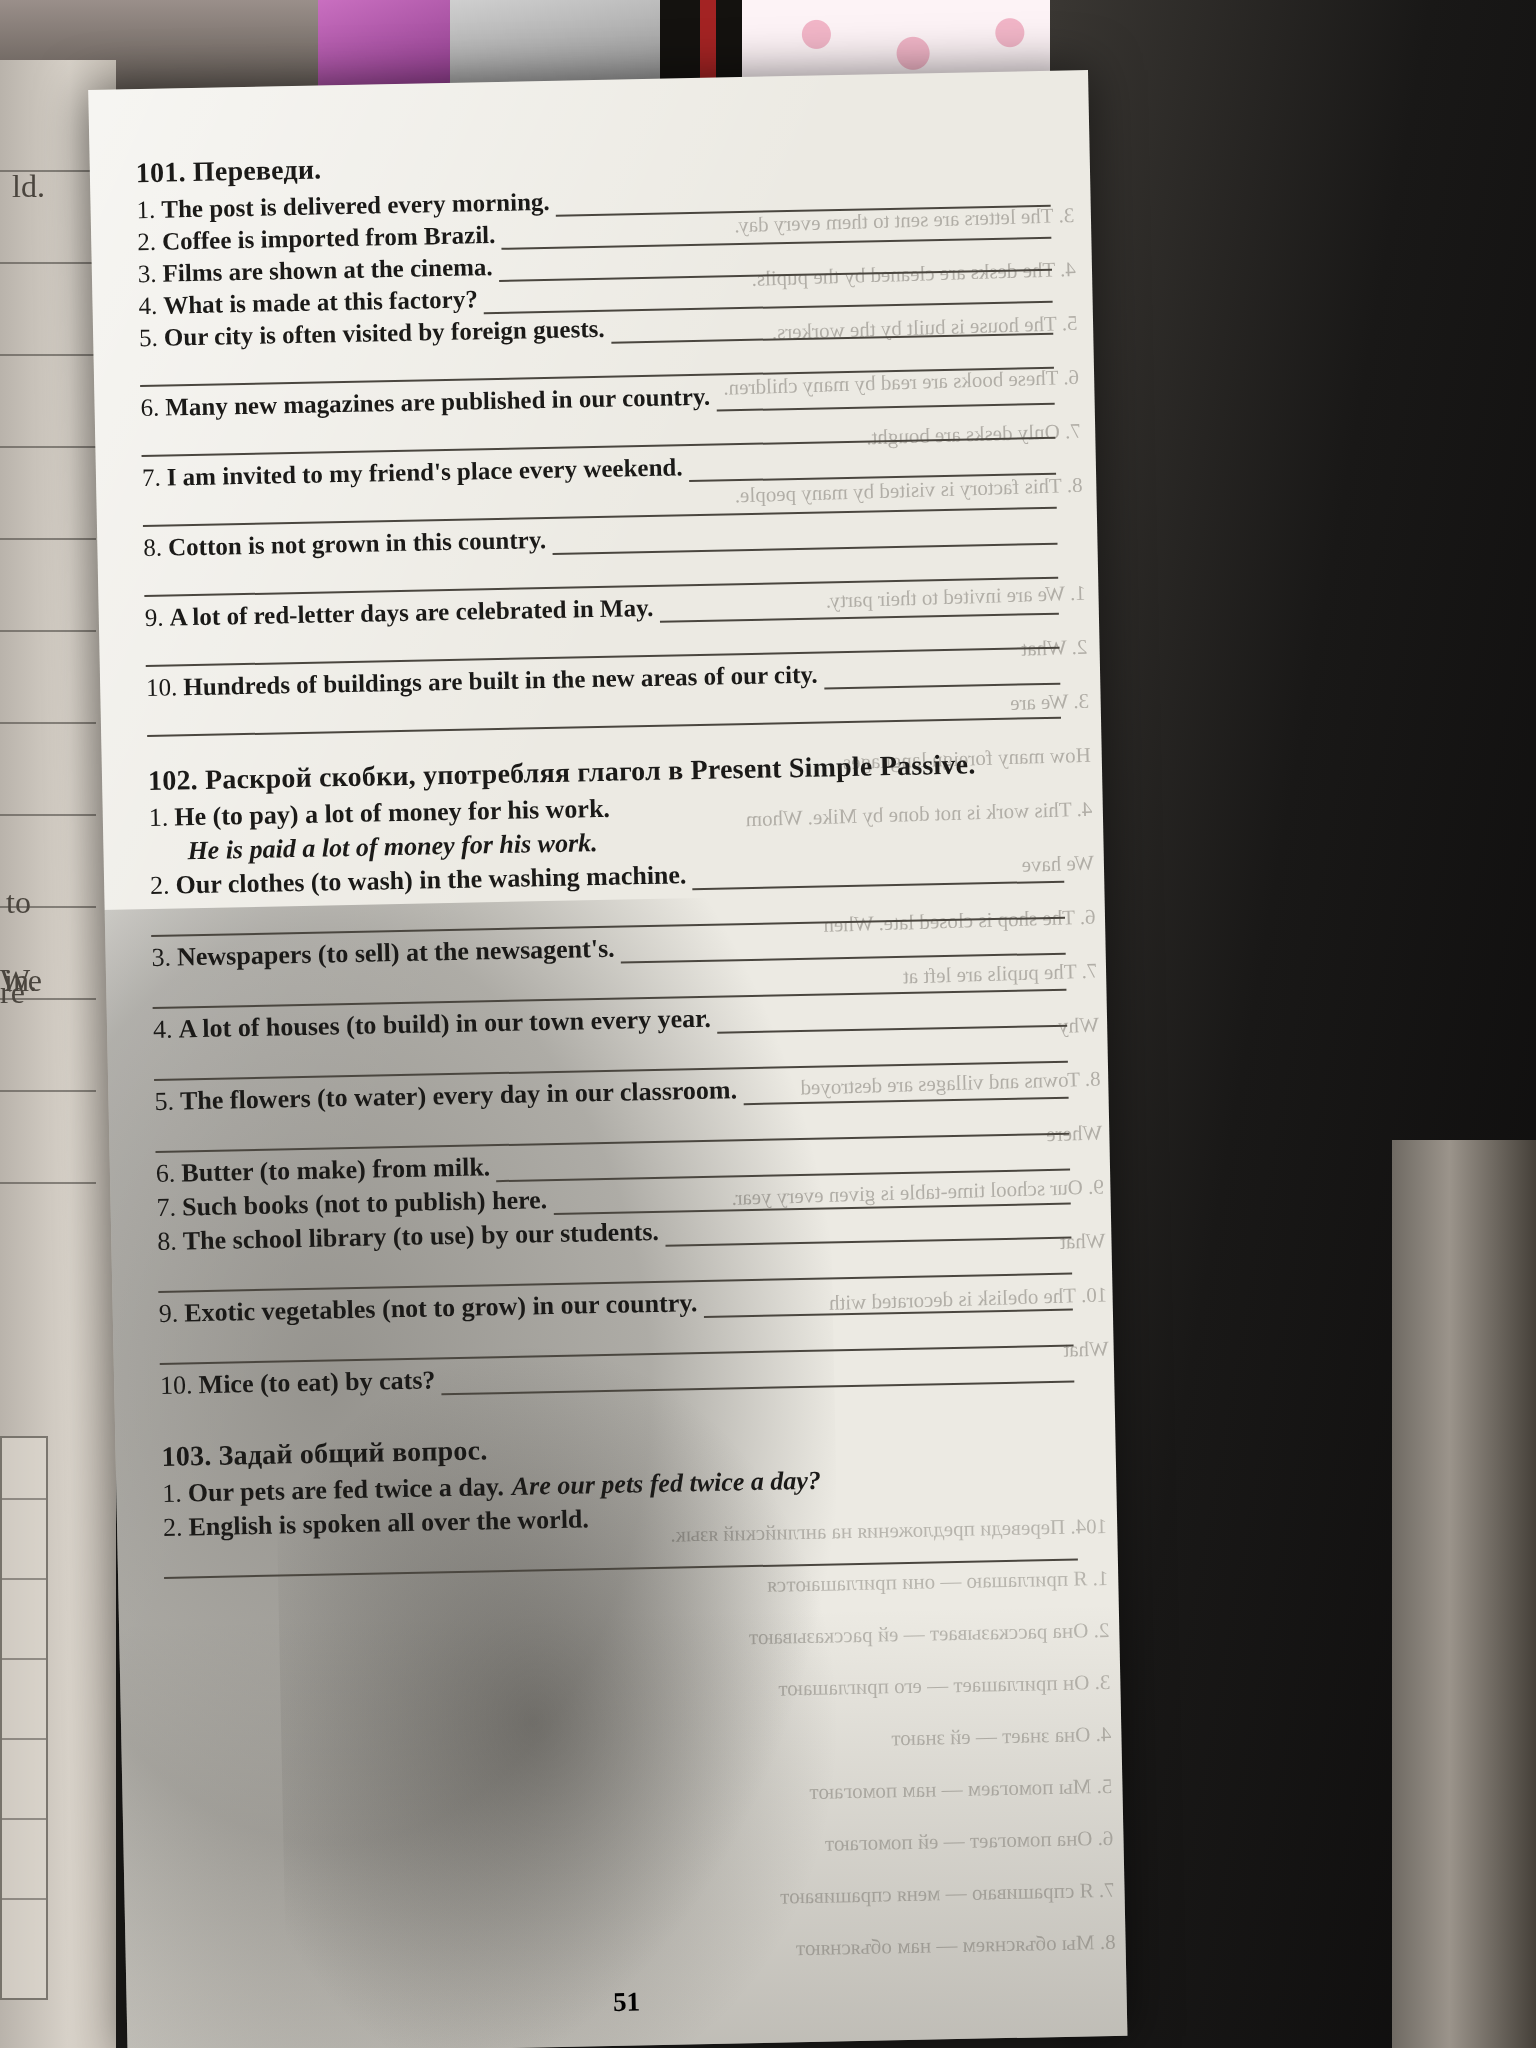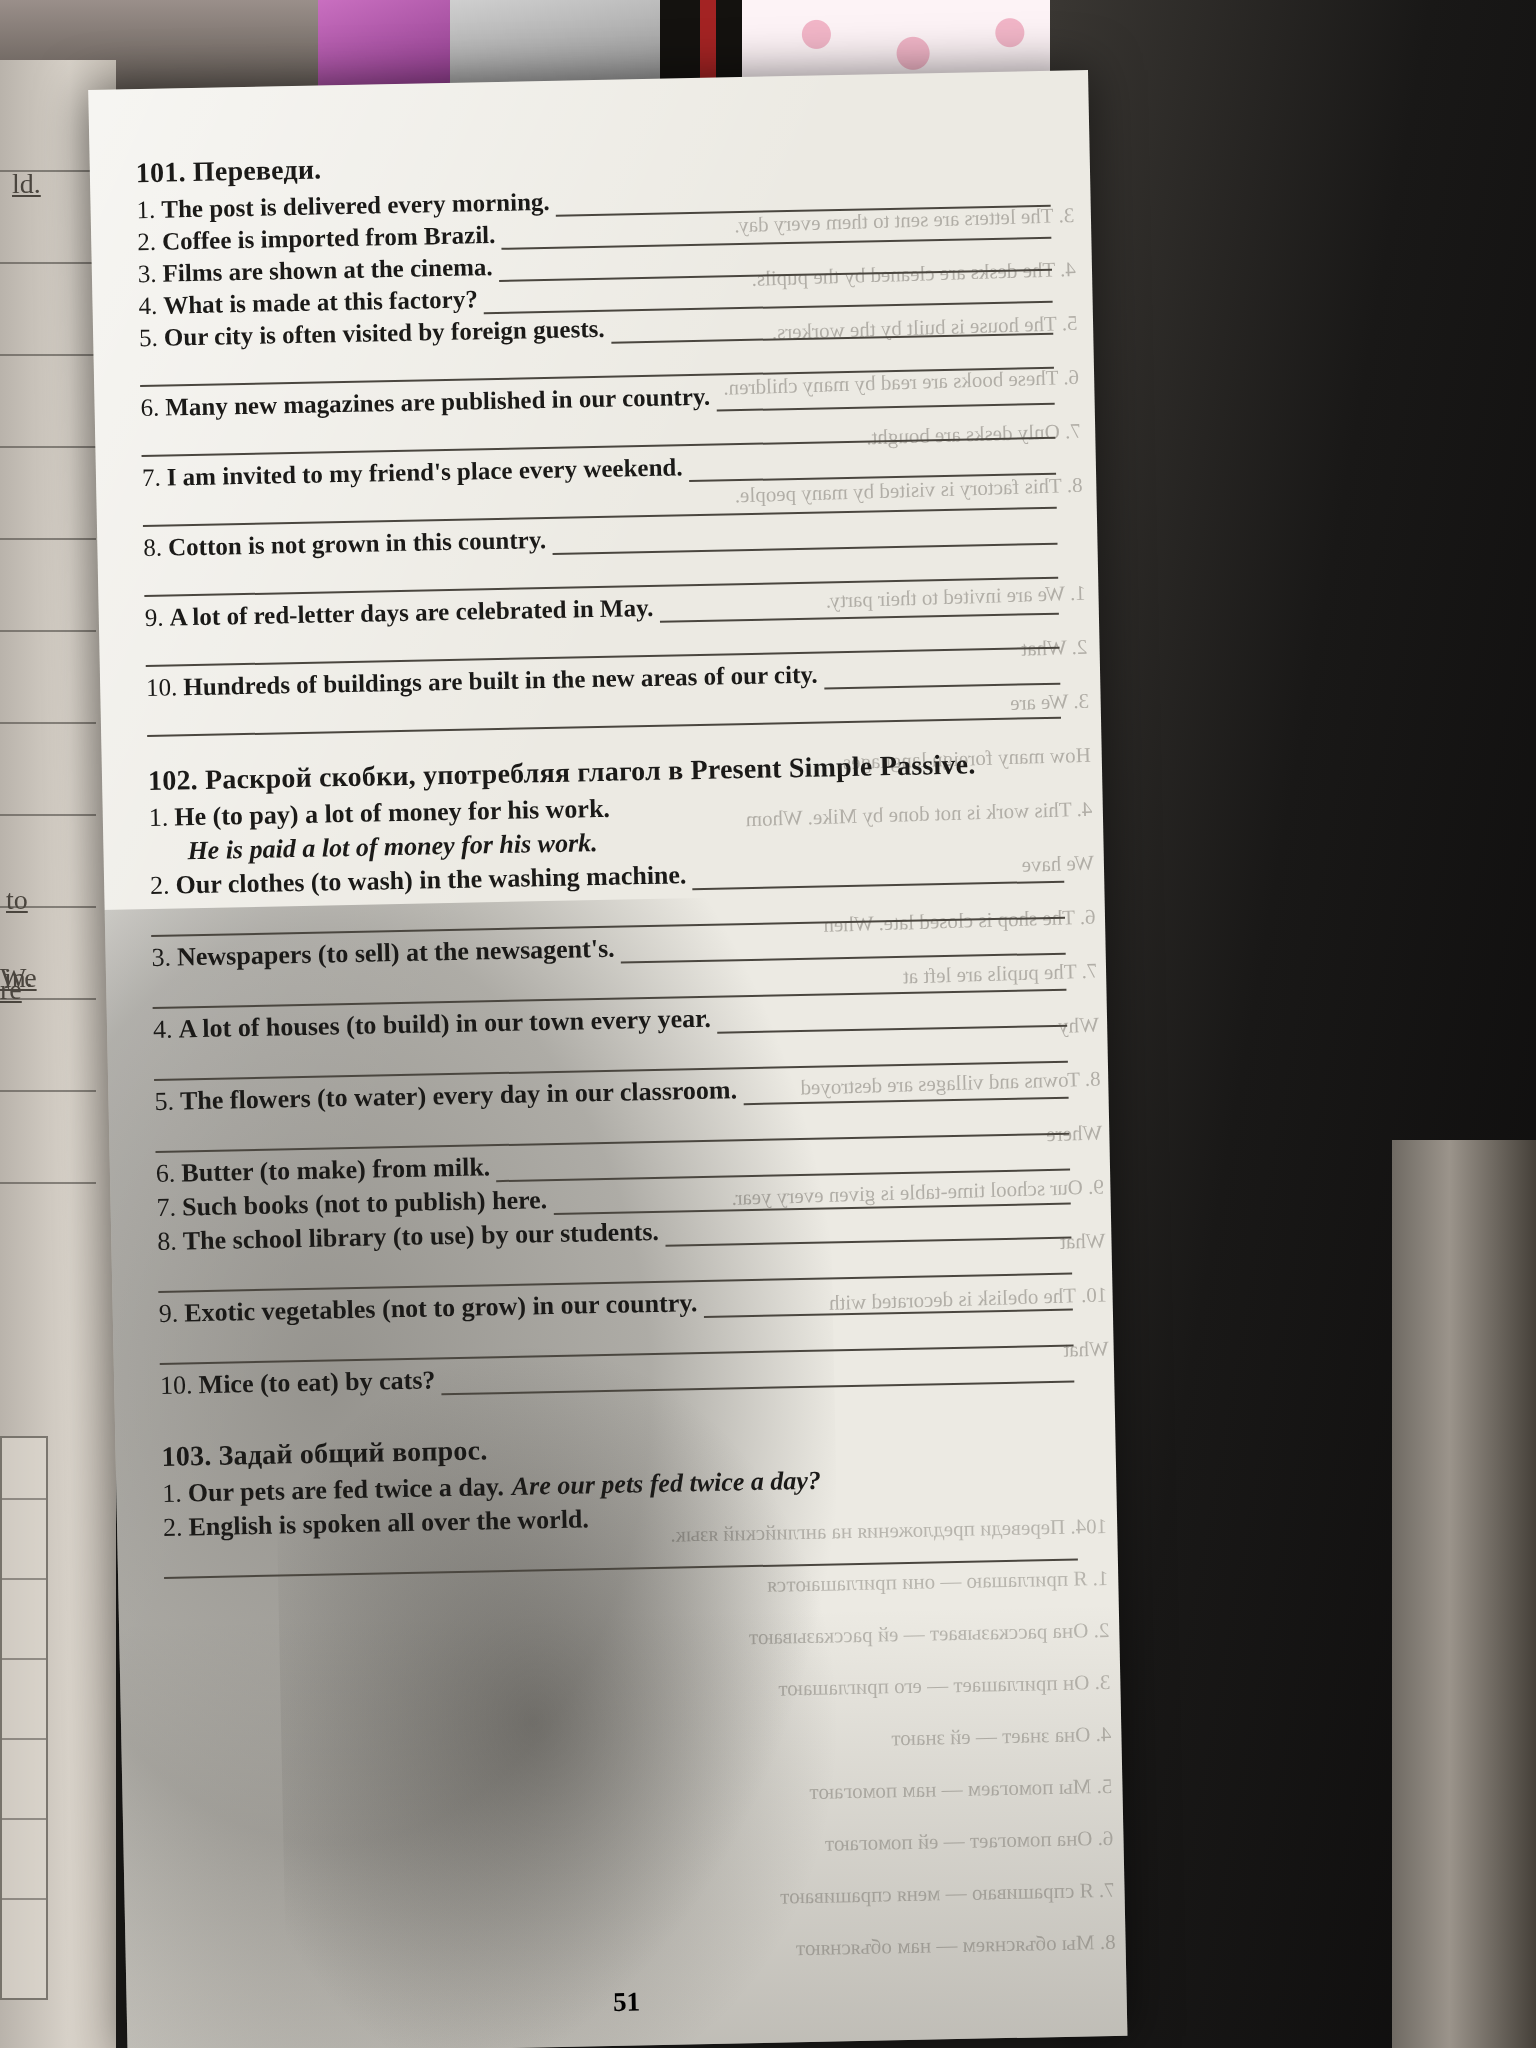--- a/index.html
+++ b/index.html
@@ -71,23 +71,22 @@
     left: 0; top: 170px; width: 104px; height: 1500px;
   }
   .bg-left-lines i {
     position: absolute;
     left: 0; width: 96px; height: 2px;
     background: rgba(70,66,60,0.55);
   }
   .bg-left-text {
     position: absolute;
     color: #4a453e;
-    font-size: 28px;
+    font-size: 32px;
     font-family: "Liberation Serif", serif;
-    text-decoration: underline;
   }
   .bg-left-box {
     position: absolute;
     left: 0; top: 1436px; width: 44px; height: 560px;
     border: 2px solid rgba(60,56,50,0.6);
     background: rgba(225,220,211,0.55);
   }
   .bg-left-box i {
     position: absolute;
     left: 0; width: 44px; height: 2px;

